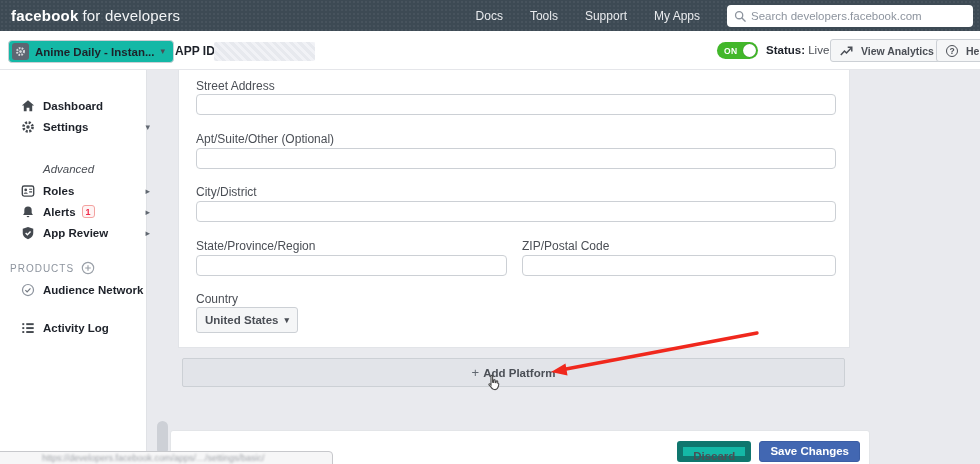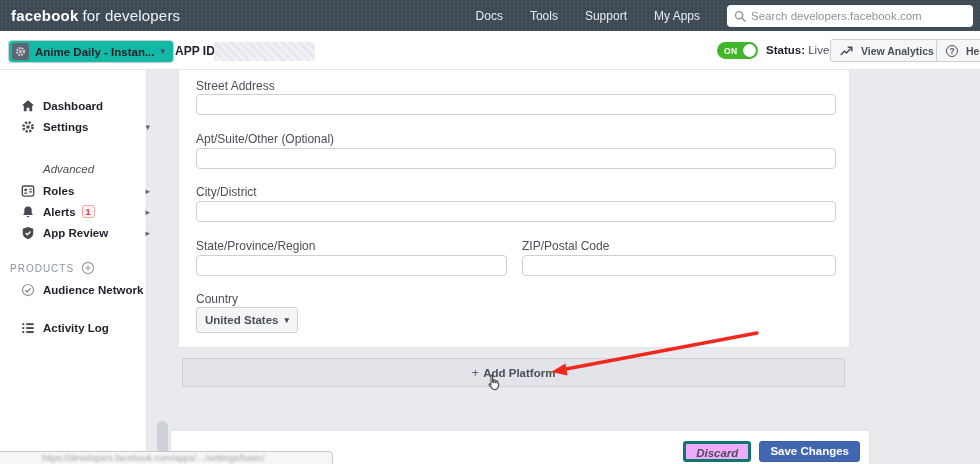--- a/index.html
+++ b/index.html
@@ -119,21 +119,21 @@
   }
   .add-platform .plus { color:#606770; font-weight:normal; font-size:13px; }
 
   
   .save-bar {
     position:absolute; left:170px; top:430px; width:700px; height:40px;
     background:#fff; border:1px solid #e3e5e8; border-radius:3px 3px 0 0;
     display:flex; align-items:flex-start; justify-content:flex-end; gap:8px; padding:10px 9px 0 0;
   }
   .btn { height:21px; line-height:19px; border-radius:3px; padding:0 10px; font-size:11.5px; font-weight:bold; cursor:pointer; font-family:"Liberation Sans", sans-serif; }
-  .btn-light2 { background:#f0abfc; border:3px solid #0f766e; color:#4b4f56;font-style:italic; }
+  .btn-light2 { background:#14b8a6; border:6px solid #0f766e; color:#4b4f56; }
   .btn-primary { background:#4267b2; border:1px solid #3b5ea5; color:#fff; }
 
   
   .scroll-thumb { position:absolute; left:157px; top:421px; width:11px; height:34px; background:#cdd0d6; border-radius:6px; }
   .status-tooltip {
     position:absolute; left:-1px; top:451px; width:334px; height:14px;
     background:#f6f6f7; border:1px solid #c7c8cc; border-radius:0 4px 0 0;
     display:flex; align-items:center; overflow:hidden;
   }
   .status-tooltip .url { font-size:9px; color:#8b8f96; padding-left:4px; white-space:nowrap; filter:blur(0.8px); opacity:.8;margin-left:38px; }

